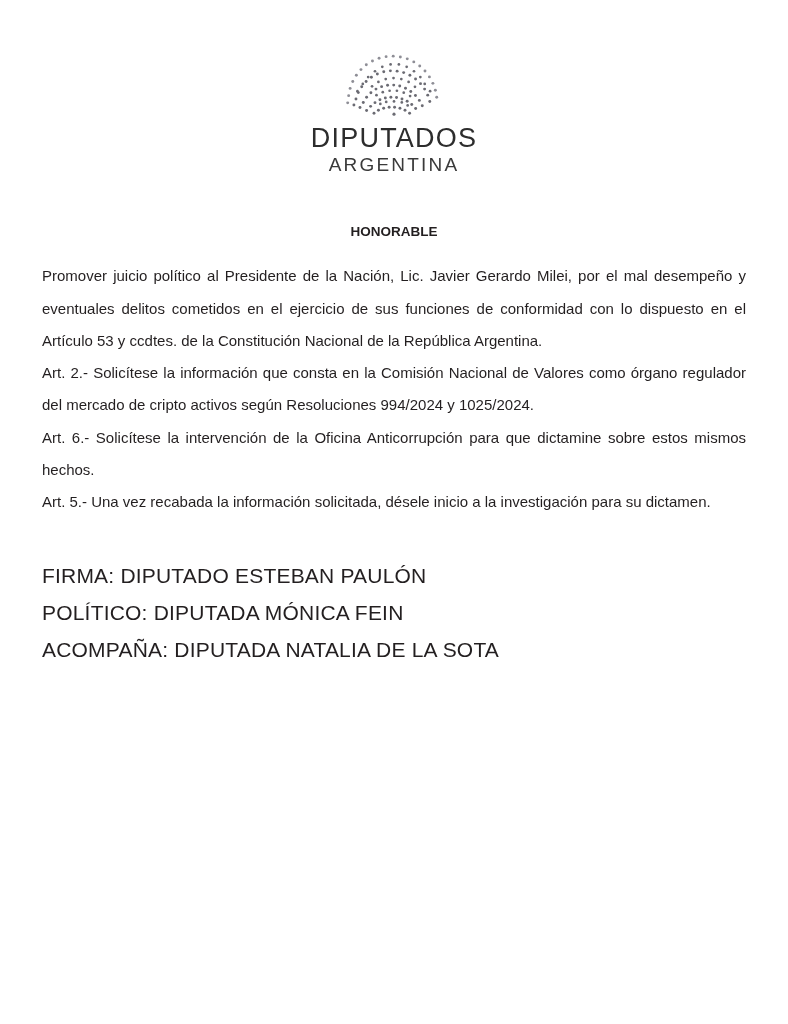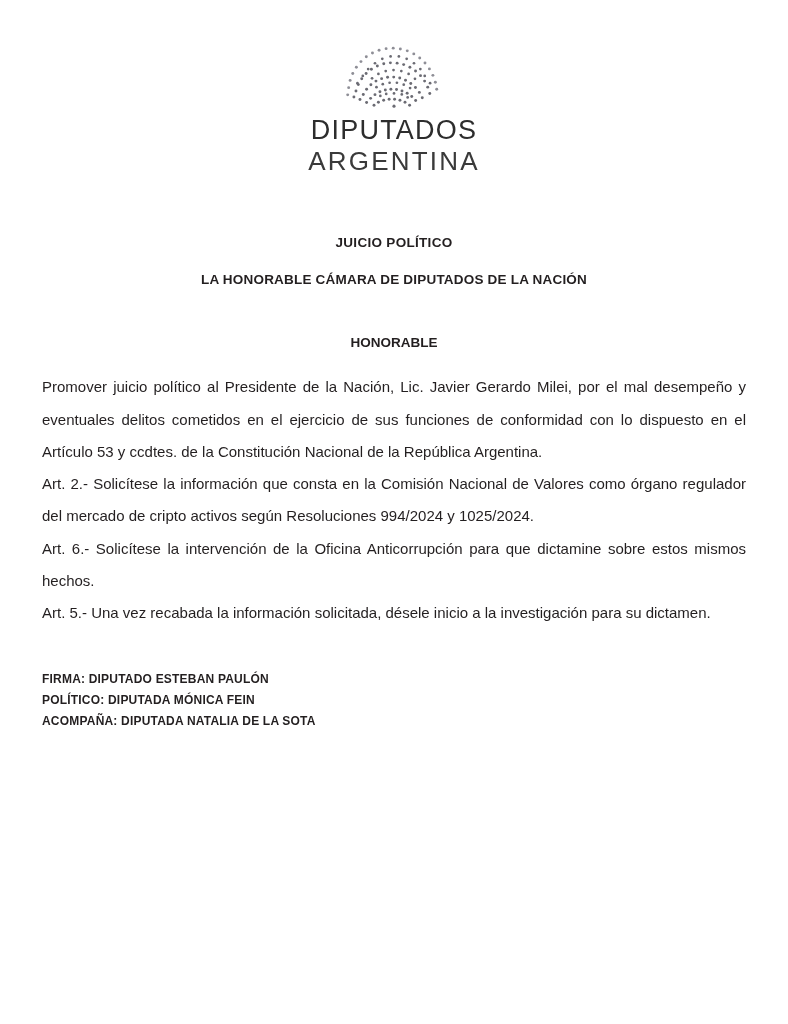--- a/index.html
+++ b/index.html
@@ -13,21 +13,21 @@
     font-family: "Liberation Sans", sans-serif;
     color: #231f20;
     position: relative;
     overflow: hidden;
   }
 
   .page {
     width: 788px;
     height: 1024px;
     box-sizing: border-box;
-    padding: 8px 42px;
+    padding: 16px 42px;
     position: relative;
   }
 
   
   .logo-block {
     padding-top: 26px;
     display: flex;
     flex-direction: column;
     align-items: center;
   }
@@ -38,21 +38,21 @@
   }
   .logo-word {
     font-size: 27px;
     letter-spacing: 1.2px;
     color: #2d2d2d;
     font-weight: 400;
     margin-top: 4px;
     line-height: 1.05;
   }
   .logo-sub {
-    font-size: 26px;
+    font-size: 19px;
     letter-spacing: 2.2px;
     color: #3a3a3a;
     font-weight: 400;
     margin-top: 2px;
   }
 
   
   .title-block {
     margin-top: 58px;
     text-align: center;
@@ -91,22 +91,22 @@
   }
   .para-gap {
     margin-top: 22px;
   }
 
   
   .signatures {
     margin-top: 40px;
   }
   .sig-line {
-    font-size: 12px;
-    font-weight: bold;
+    font-size: 21px;
+    font-weight: normal;
     line-height: 1.75;
     letter-spacing: 0.2px;
   }
 </style>
 </head>
 <body>
 
 <div class="page">
 
   <div class="logo-block">
@@ -226,24 +226,20 @@
             <circle cx="106.5" cy="43.0" r="1.4"></circle>
           <circle cx="37.5" cy="50.5" r="1.4"></circle>
             <circle cx="112.0" cy="50.5" r="1.4"></circle>
         </g>
       </g>
     </svg>
     <div class="logo-word">DIPUTADOS</div>
     <div class="logo-sub">ARGENTINA</div>
   </div>
 
-  <div class="title-block">
-    <div class="doc-title">JUICIO POLÍTICO</div>
-    <div class="doc-subtitle">LA HONORABLE CÁMARA DE DIPUTADOS DE LA NACIÓN</div>
-  </div>
 
   <div class="resolve">HONORABLE</div>
 
   <div class="body-text">
     <p class="para">Promover juicio político al Presidente de la Nación, Lic. Javier Gerardo Milei, por el mal desempeño y eventuales delitos cometidos en el ejercicio de sus funciones de conformidad con lo dispuesto en el Artículo 53 y ccdtes. de la Constitución Nacional de la República Argentina.</p>
     <p class="para">Art. 2.- Solicítese la información que consta en la Comisión Nacional de Valores como órgano regulador del mercado de cripto activos según Resoluciones 994/2024 y 1025/2024.</p>
     <p class="para">Art. 6.- Solicítese la intervención de la Oficina Anticorrupción para que dictamine sobre estos mismos hechos.</p>
     <p class="para">Art. 5.- Una vez recabada la información solicitada, désele inicio a la investigación para su dictamen.</p>
   </div>
 

